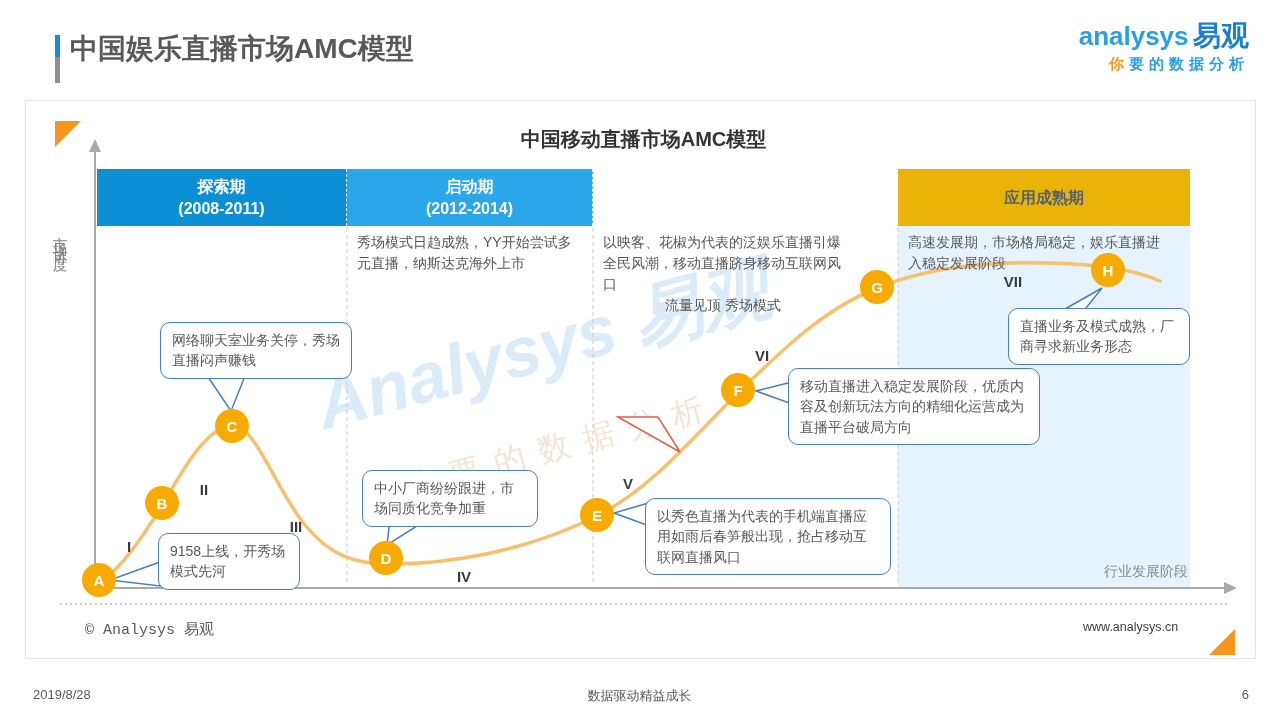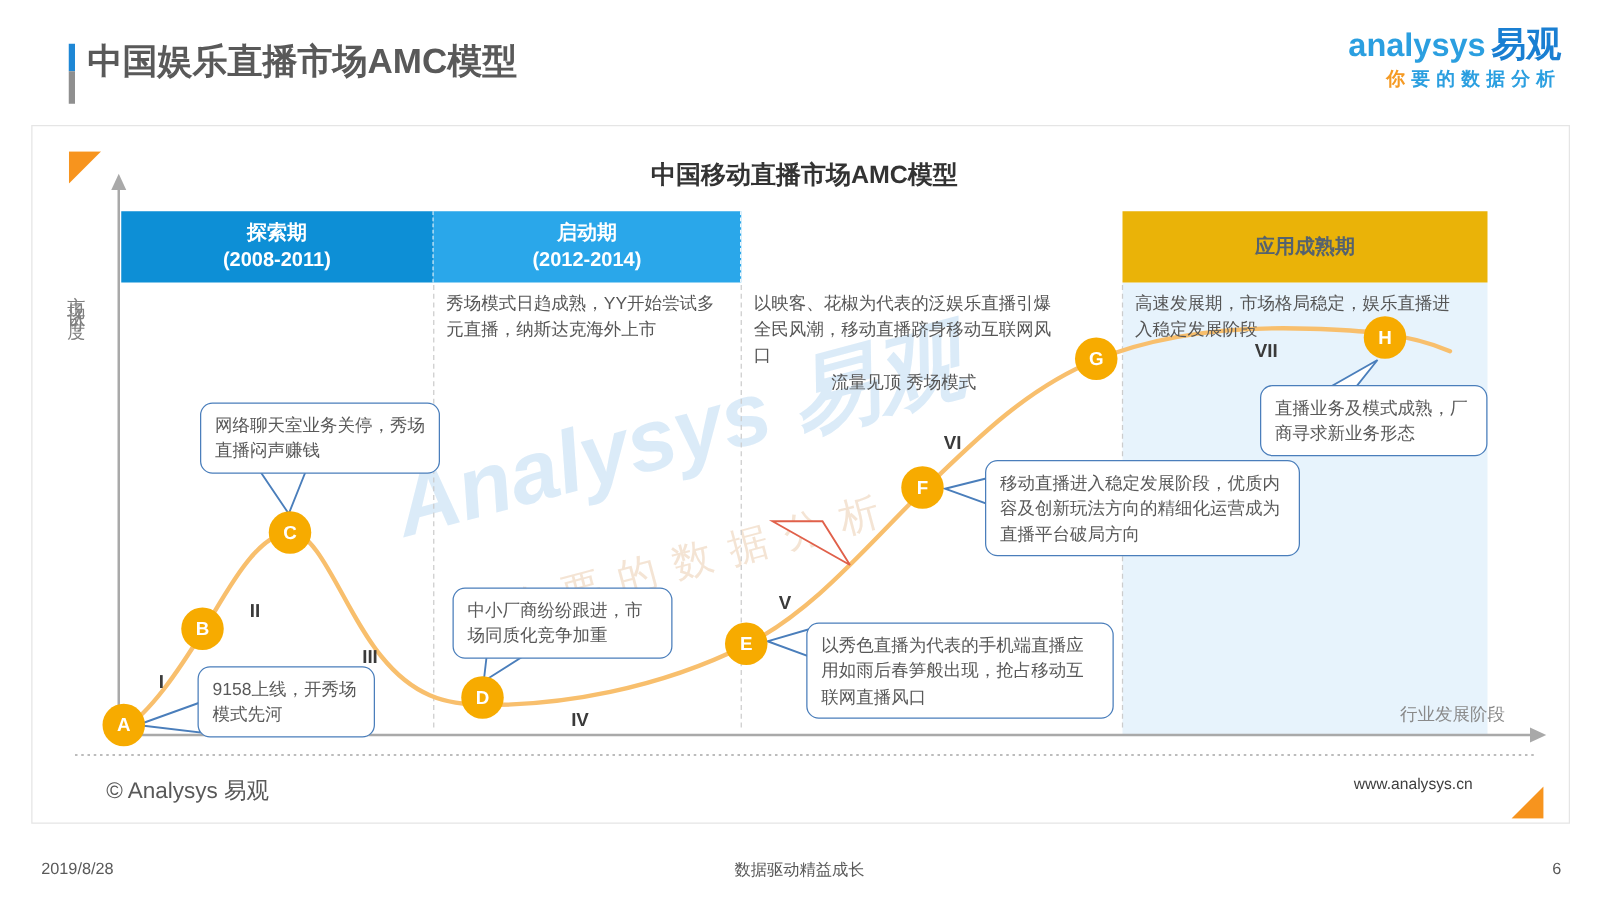--- a/index.html
+++ b/index.html
@@ -19,39 +19,39 @@
   .logo-tagline{margin-top:3px;font-size:15px;letter-spacing:5px;font-weight:600;}
   .tag-first{color:#f59a23;}
   .tag-rest{color:#2b9fe0;}
   
   .card{position:absolute;left:25px;top:100px;width:1229px;height:557px;background:#fff;border:1px solid #e5e5e5;z-index:0;}
   .tri{position:absolute;width:26px;height:26px;background:#f7941e;z-index:3;}
   .tri.tl{left:55px;top:121px;clip-path:polygon(0 0,100% 0,0 100%);}
   .tri.br{left:1209px;top:629px;clip-path:polygon(100% 0,100% 100%,0 100%);}
   .chart-title{position:absolute;left:97px;top:126px;width:1093px;text-align:center;font-size:20px;font-weight:700;color:#333;z-index:3;}
   .y-label{position:absolute;left:50px;top:225px;writing-mode:vertical-rl;font-size:14.5px;color:#7f7f7f;letter-spacing:5px;z-index:3;}
-  .x-label{position:absolute;left:1104px;top:563px;font-size:14px;color:#8a8a8a;z-index:3;margin-left:16px;}
+  .x-label{position:absolute;left:1104px;top:563px;font-size:14px;color:#8a8a8a;z-index:3;}
   .col4-panel{position:absolute;left:898px;top:226px;width:292px;height:362px;background:#e7f3fc;z-index:1;}
   
   .wm{position:absolute;white-space:nowrap;pointer-events:none;z-index:1;}
   .wm1{left:310px;top:300px;font-size:70px;font-weight:800;font-style:italic;color:rgba(176,211,239,0.45);transform:rotate(-15deg);}
   .wm2{left:400px;top:425px;font-size:32px;letter-spacing:14px;color:rgba(230,196,160,0.45);transform:rotate(-15deg);}
   
   svg.overlay{position:absolute;left:0;top:0;z-index:2;pointer-events:none;}
   
   #layer-dynamic{position:absolute;left:0;top:0;width:100%;height:100%;z-index:3;}
   .phase-header{position:absolute;top:169px;height:57px;display:flex;flex-direction:column;justify-content:center;align-items:center;color:#fff;font-weight:700;font-size:16px;line-height:1.32;box-sizing:border-box;}
   .phase-header.dash-right{border-right:1px dashed rgba(255,255,255,0.9);}
   .phase-desc{position:absolute;top:232px;font-size:14px;color:#565656;line-height:1.5;}
   .marker{position:absolute;width:34px;height:34px;border-radius:50%;background:#f7ab00;color:#fff;font-weight:700;font-size:15px;display:flex;align-items:center;justify-content:center;}
   .stage{position:absolute;transform:translate(-50%,-50%);font-weight:700;font-size:15px;color:#3a3a3a;}
   .callout{position:absolute;background:#fff;border:1.5px solid #4a7ebb;border-radius:10px;padding:7px 11px;font-size:14px;color:#595959;line-height:1.45;}
   .callout.red{border-color:#e0604a;color:#d9543f;}
   
-  .copyright{position:absolute;left:85px;top:620px;font-size:18px;color:#595959;z-index:3;}
+  .copyright{position:absolute;left:85px;top:620px;font-size:15px;color:#595959;z-index:3;font-family:Liberation Mono, monospace;}
   .website{position:absolute;left:1083px;top:620px;font-size:12.5px;color:#3f3f3f;z-index:3;}
   
   .footer-date{position:absolute;left:33px;top:687px;font-size:13px;color:#595959;z-index:3;}
   .footer-center{position:absolute;left:50%;transform:translateX(-50%);top:687px;font-size:13px;color:#595959;z-index:3;}
   .footer-page{position:absolute;right:30px;top:687px;font-size:13px;color:#595959;z-index:3;}
 </style>
 </head>
 <body>
 
 <div class="slide">

